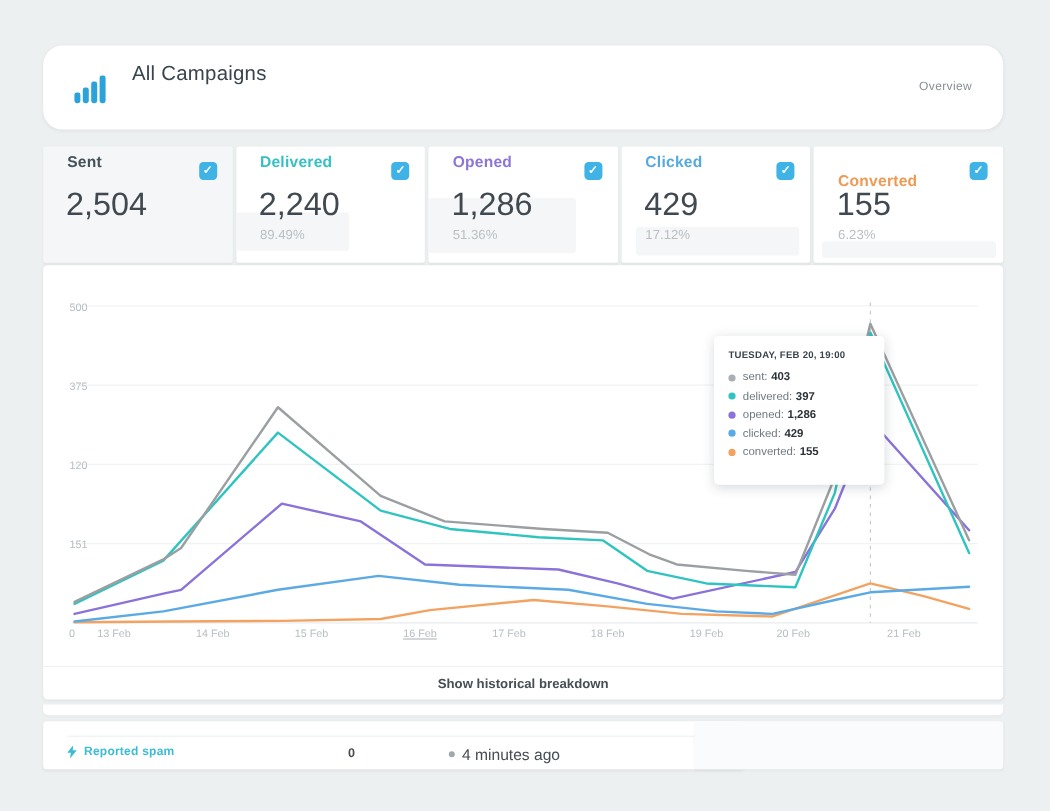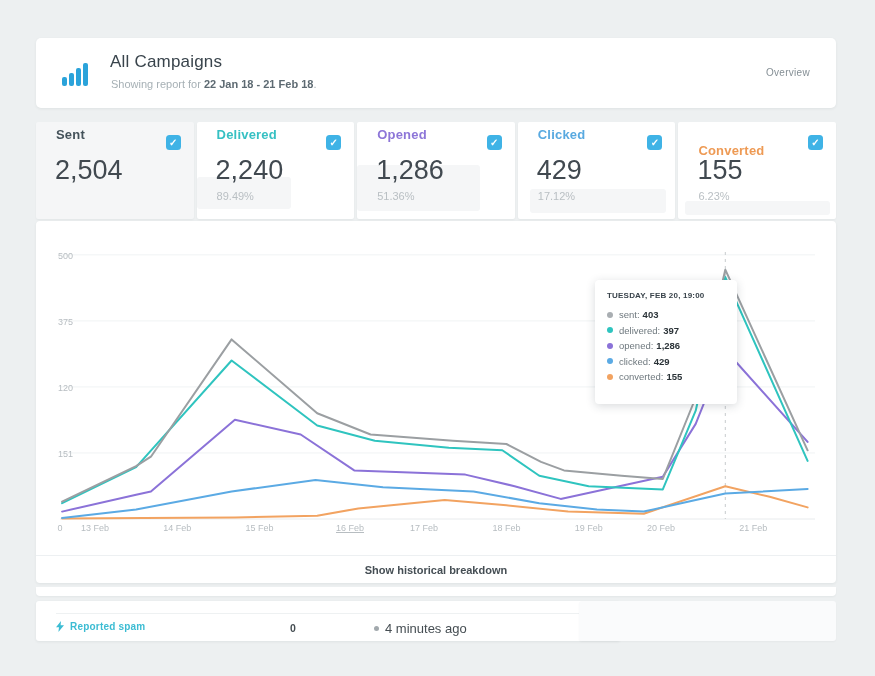--- a/index.html
+++ b/index.html
@@ -1,17 +1,17 @@
 <!DOCTYPE html>
 <html><head>
 <meta charset="utf-8">
 <style>
   html,body{margin:0;padding:0;background:#edf0f1;font-family:"Liberation Sans",sans-serif;}
   #page{position:relative;width:875px;height:676px;background:#edf0f1;overflow:hidden;}
-  .card{position:absolute;background:#fff;border-radius:5px;box-shadow:0 1px 3px rgba(40,50,60,.07);}
+  .card{position:absolute;background:#fff;border-radius:16px;box-shadow:0 1px 3px rgba(40,50,60,.07);}
 
   
   #header-card{left:36px;top:38px;width:800px;height:70px;}
   #brand-icon{position:absolute;left:26px;top:22px;width:32px;height:26px;display:flex;align-items:flex-end;gap:2.5px;}
   #brand-icon i{display:block;width:4.5px;border-radius:2px;background:#2ba3da;}
   #page-title{position:absolute;left:74px;top:14px;font-size:17px;color:#39444c;letter-spacing:.2px;}
   #page-subtitle{position:absolute;left:75px;top:40px;font-size:11px;color:#a6b0b5;}
   #page-subtitle b{color:#5d6a72;font-weight:bold;}
   #overview-link{position:absolute;right:26px;top:29px;font-size:10px;color:#858f95;letter-spacing:.3px;cursor:pointer;}
 
@@ -62,21 +62,20 @@
 <div id="page">
 
   <div id="header-card" class="card">
     <div id="brand-icon">
       <i style="height:9px"></i>
         <i style="height:13px"></i>
         <i style="height:18px"></i>
         <i style="height:23px"></i>
     </div>
     <div id="page-title">All Campaigns</div>
-    <div id="page-subtitle"><span>Showing report for </span><b>22 Jan 18 - 21 Feb 18</b><span>.</span></div>
     <div id="overview-link">Overview</div>
   </div>
 
   <div id="stats-row">
       <div class="stat-cell">
         <div class="stat-label" style="color: rgb(68, 82, 90);">Sent</div>
         <div class="stat-value">2,504</div>
         <div class="stat-percent"></div>
         <div class="stat-checkbox">✓</div>
       </div>

